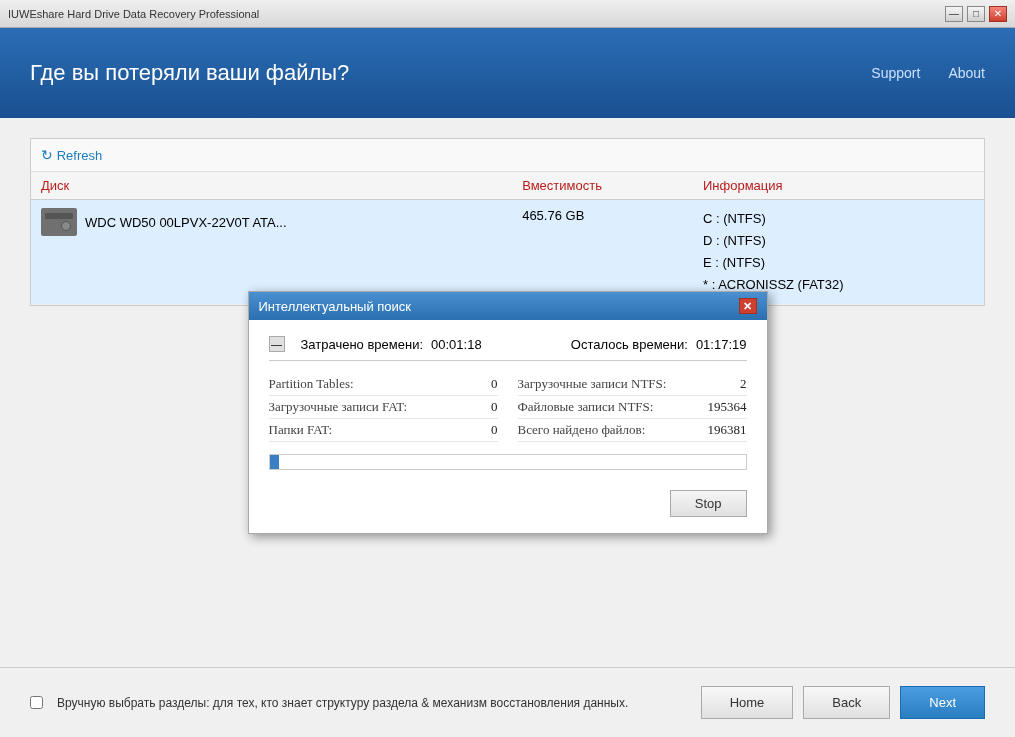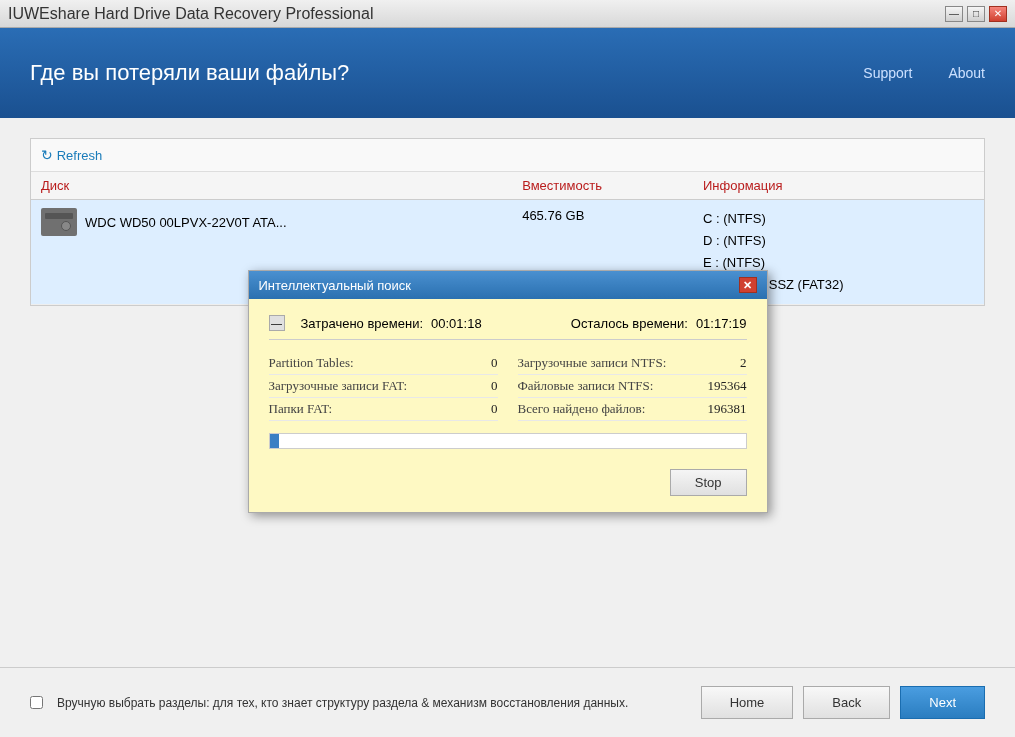--- a/index.html
+++ b/index.html
@@ -16,21 +16,21 @@
     .title-bar {
       background: linear-gradient(to bottom, #f0f0f0, #d8d8d8);
       height: 28px;
       display: flex;
       align-items: center;
       padding: 0 8px;
       border-bottom: 1px solid #aaa;
       justify-content: space-between;
     }
     .title-bar-title {
-      font-size: 16px;
+      font-size: 11px;
       color: #333;
     }
     .title-bar-controls {
       display: flex;
       gap: 4px;
     }
     .title-bar-btn {
       width: 18px;
       height: 16px;
       border: 1px solid #888;
@@ -57,21 +57,21 @@
       justify-content: space-between;
       padding: 0 30px;
     }
     .app-header-title {
       color: white;
       font-size: 22px;
       font-weight: 300;
     }
     .app-header-nav {
       display: flex;
-      gap: 36px;
+      gap: 28px;
     }
     .nav-link {
       color: #cce0ff;
       font-size: 14px;
       cursor: pointer;
       text-decoration: none;
     }
 
     
     .main-content {
@@ -140,27 +140,27 @@
       top: 28px;
       left: 0;
       right: 0;
       bottom: 70px;
       display: flex;
       align-items: center;
       justify-content: center;
       pointer-events: none;
     }
     .dialog {
-      background: #fef9c3;
+      background: #ffffff;
       border: 1px solid #aaa;
       box-shadow: 3px 3px 10px rgba(0,0,0,0.4);
       width: 520px;
       pointer-events: all;
       position: relative;
-      top: 44px;
+      top: 65px;
     }
     .dialog-titlebar {
       background: linear-gradient(to bottom, #4a90d0, #2a70b0);
       color: white;
       padding: 6px 10px;
       display: flex;
       align-items: center;
       justify-content: space-between;
       font-size: 13px;
     }

